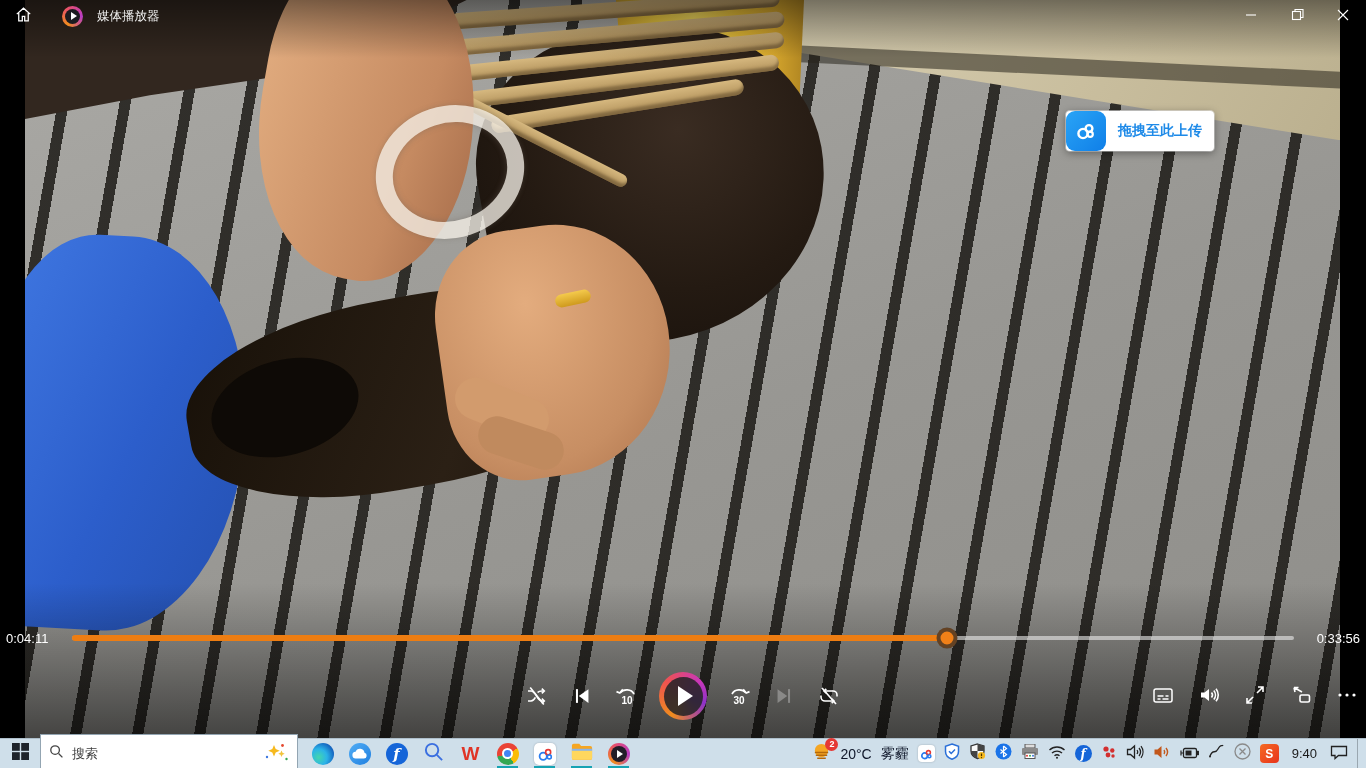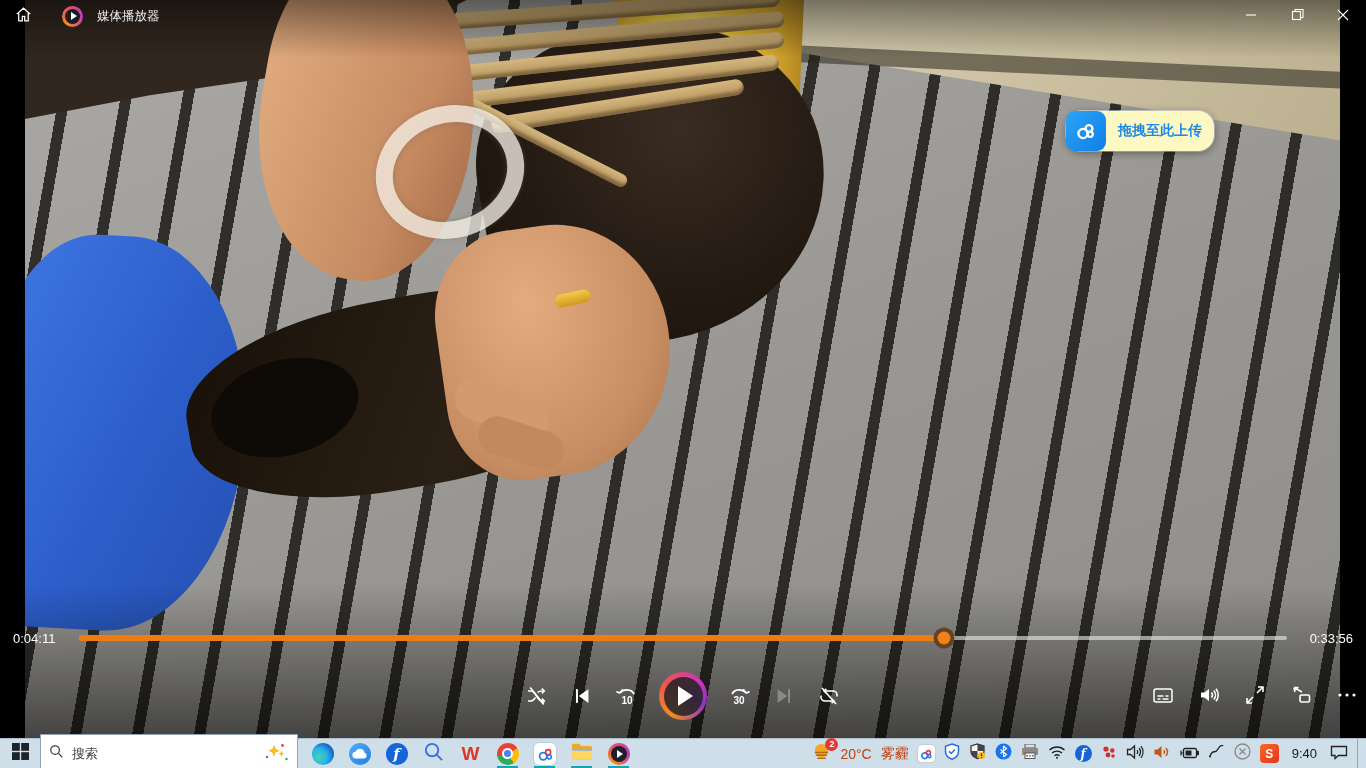--- a/index.html
+++ b/index.html
@@ -73,30 +73,30 @@
     display:flex; align-items:center; justify-content:center; }
   .tb-logo .inner { width:15px; height:15px; border-radius:50%; background:#1b1b20;
     display:flex; align-items:center; justify-content:center; }
   .tb-logo .tri { width:0; height:0; border-left:6px solid #fff; border-top:4px solid transparent; border-bottom:4px solid transparent; margin-left:2px; }
   .tb-title { margin-left:14px; font-size:12.5px; color:#f2f2f2; }
   .tb-spacer { flex:1; }
   .tb-btn { width:46px; height:32px; display:flex; align-items:center; justify-content:center; cursor:pointer; }
 
   
   .upload-chip { position:absolute; left:1066px; top:111px; height:40px; z-index:25;
-    display:flex; align-items:center; background:#fef9c3; border-radius:16px;
+    display:flex; align-items:center; background:#ffffff; border-radius:4px;
     box-shadow:0 2px 8px rgba(0,0,0,.4), 0 0 0 1px rgba(255,255,255,.55); cursor:pointer; }
   .upload-tile { width:40px; height:40px; border-radius:9px;
     background:linear-gradient(135deg,#2aa4f6,#0f7fe8);
     display:flex; align-items:center; justify-content:center; }
   .upload-text { padding:0 12px; font-size:14px; font-weight:bold; color:#1e8ae8; white-space:nowrap; }
 
   
   .seek-row { position:absolute; left:0; top:628px; width:1366px; height:20px;
-    display:flex; align-items:center; padding:0 13px; z-index:20; }
+    display:flex; align-items:center; padding:0 6px; z-index:20; }
   .time { color:#fff; font-size:13px; width:52px; }
   .time.right { text-align:right; }
   .track { position:relative; flex:1; height:4px; margin:0 14px;
     background:rgba(235,235,235,.6); border-radius:2px; cursor:pointer; }
   .played { position:absolute; left:0; top:-1px; height:6px; background:#ed7d12; border-radius:3px; }
   .scrubber { position:absolute; top:50%; width:13px; height:13px; background:#f08018;
     border:4px solid rgba(40,40,40,.7); border-radius:50%; transform:translate(-50%,-50%);
     box-sizing:content-box; cursor:pointer; }
   .bottom-row { position:absolute; left:0; top:668px; width:1366px; height:56px; z-index:20; }
   .video-title { position:absolute; left:14px; top:14px; font-size:21px; font-weight:bold;
@@ -138,21 +138,21 @@
     display:flex; align-items:center; justify-content:center; }
   .mp-ic .inner { width:16px; height:16px; border-radius:50%; background:#221d28;
     display:flex; align-items:center; justify-content:center; }
   .mp-ic .tri { width:0; height:0; border-left:6px solid #fff; border-top:4px solid transparent; border-bottom:4px solid transparent; margin-left:2px; }
   .tray { margin-left:auto; display:flex; align-items:center; gap:9px; padding-right:5px; }
   .tray-ic { display:flex; align-items:center; justify-content:center; cursor:pointer; }
   .weather { position:relative; cursor:pointer; }
   .badge { position:absolute; top:-4px; right:-7px; min-width:13px; height:13px; padding:0 2px;
     background:#e53935; color:#fff; font-size:9px; line-height:13px; text-align:center;
     border-radius:7px; font-weight:bold; }
-  .tray-text { font-size:14px; color:#c2410c; cursor:pointer; }
+  .tray-text { font-size:14px; color:#0f172a; cursor:pointer; }
   .clock { font-size:13px; color:#1b1b1b; margin:0 4px; cursor:pointer; }
   .sogou-ic { width:19px; height:19px; border-radius:4px; background:linear-gradient(135deg,#f56a23,#e8341c);
     color:#fff; font-weight:bold; font-size:12px; display:flex; align-items:center; justify-content:center; }
   .show-desktop { width:4px; height:30px; border-left:1px solid #9aa7b0; cursor:pointer; }
 </style>
 </head>
 <body>
 
 <div class="screen">
 

